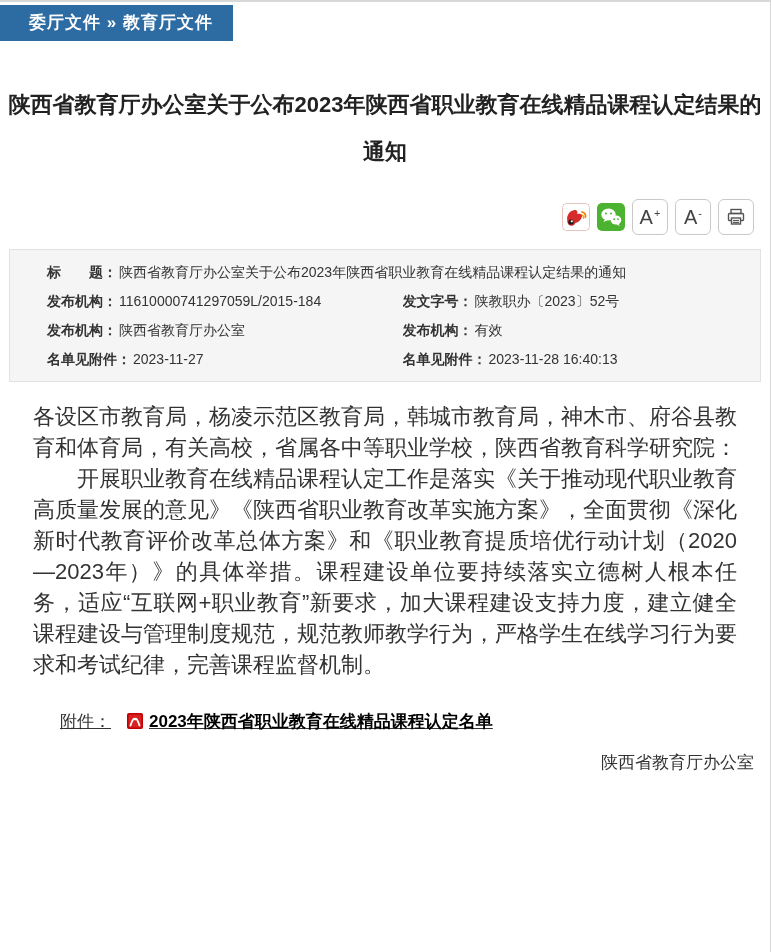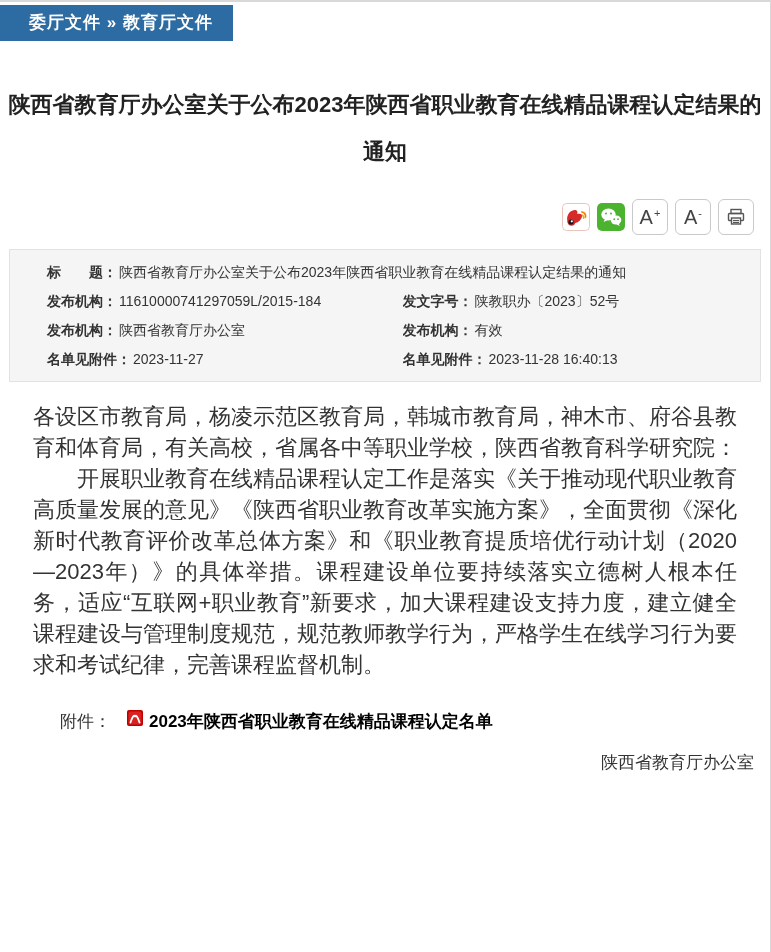--- a/index.html
+++ b/index.html
@@ -41,21 +41,21 @@
   .meta-label{font-weight:bold;flex-shrink:0;}
   .meta-value{margin-left:2px;}
   .doc-body{
     margin-top:19px;padding:0 33px;font-size:22px;line-height:31px;
     text-align:justify;color:#333;
   }
   .doc-body p{margin:0;}
   .doc-body p.indent{text-indent:2em;}
   .attachment{
     margin-top:30px;padding-left:60px;font-size:17px;
-    display:flex;height:22px;
+    display:flex;align-items:center;height:22px;text-decoration:underline;
   }
   .attachment .pdf-ico{margin-left:16px;margin-right:6px;cursor:pointer;display:block;}
   .attachment a{color:#000000;font-weight:bold;text-decoration:none;cursor:pointer;}
   .footer{ text-align:right;font-size:17px;line-height:30px;margin-top:16px;color:#333;}
   .footer .office{padding-right:16px;}
 </style>
 </head>
 <body>
 
 

